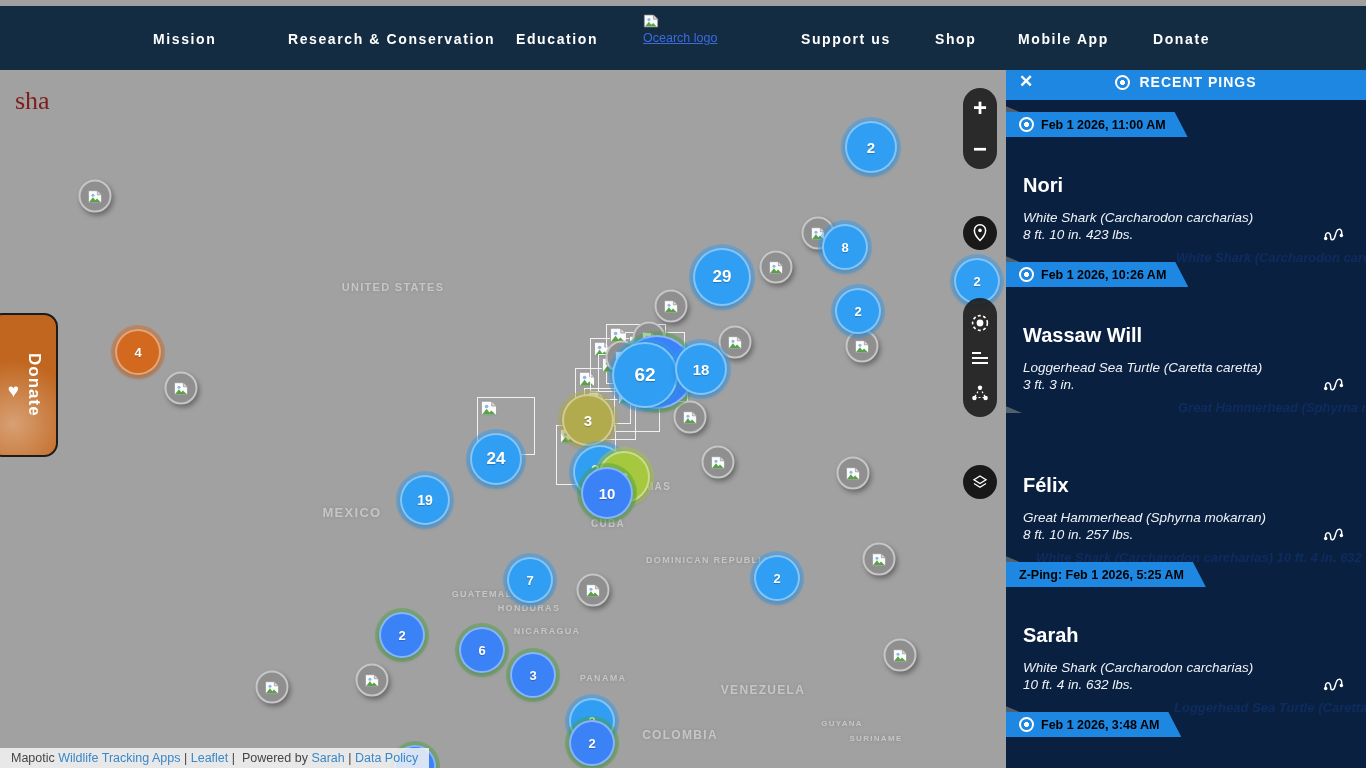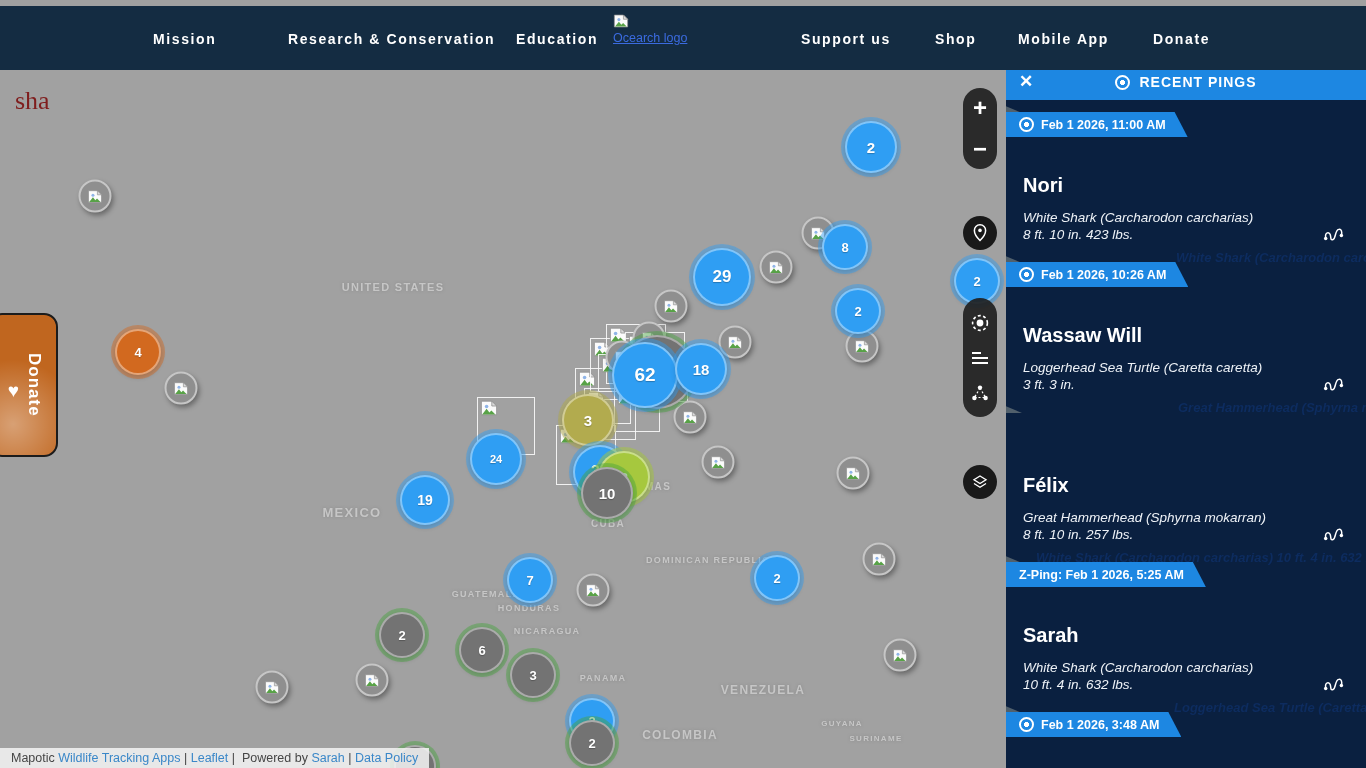--- a/index.html
+++ b/index.html
@@ -1,32 +1,32 @@
 <!DOCTYPE html>
 <html><head>
 <meta charset="utf-8">
 <style>
   html,body{margin:0;padding:0;width:1366px;height:768px;overflow:hidden;
     font-family:"Liberation Sans",sans-serif;background:#a0a0a0;}
   
   #navbar{position:absolute;left:0;top:0;width:1366px;height:64px;background:#142c42;z-index:60;margin-top:6px;}
   .navitem{position:absolute;top:25px;color:#fff;font-weight:700;font-size:14px;letter-spacing:1.6px;cursor:pointer;white-space:nowrap;}
-  #logo{position:absolute;left:613px;top:8px;width:116px;cursor:pointer;}
+  #logo{position:absolute;left:643px;top:8px;width:116px;cursor:pointer;}
   #logo .gly{display:block;}
   #logo a{color:#3b6be0;text-decoration:underline;font-size:12.5px;}
   
   #map{position:absolute;left:0;top:64px;width:1006px;height:704px;background:#a1a1a1;overflow:hidden;z-index:1;}
   #shatext{position:absolute;left:15px;top:22px;font-family:"Liberation Serif",serif;font-size:26px;color:#7f1d1d;}
   .mlabel{position:absolute;transform:translate(-50%,-50%);color:#c6c6c6;font-weight:700;letter-spacing:1.3px;white-space:nowrap;text-shadow:0 0 3px rgba(130,130,130,.7);text-transform:uppercase;}
   .bsq{position:absolute;border:1px solid rgba(250,250,250,.9);}
   .bsq .gly{position:absolute;left:2px;top:2px;}
   .pin{position:absolute;width:29px;height:29px;border-radius:50%;background:#8f8f8f;border:2px solid #c6c6c6;box-shadow:2px 3px 5px rgba(0,0,0,.35);transform:translate(-50%,-50%);display:flex;align-items:center;justify-content:center;cursor:pointer;}
   .cluster{position:absolute;border-radius:50%;display:flex;align-items:center;justify-content:center;color:#fff;font-weight:700;transform:translate(-50%,-50%);border:2px solid rgba(255,255,255,.4);cursor:pointer;text-shadow:0 1px 1px rgba(0,0,0,.25);}
   .c-blue  {background:#2f9ef3;box-shadow:0 0 0 4px rgba(47,158,243,.45),0 2px 5px rgba(0,0,0,.25);}
-  .c-green {background:#737373;box-shadow:0 0 0 4px rgba(71,163,63,.45),0 2px 5px rgba(0,0,0,.25);}
+  .c-green {background:#3b82f6;box-shadow:0 0 0 4px rgba(71,163,63,.45),0 2px 5px rgba(0,0,0,.25);}
   .c-lime  {background:#a6c83e;box-shadow:0 0 0 4px rgba(166,200,62,.5),0 2px 5px rgba(0,0,0,.25);}
   .c-olive {background:#b2ab4e;box-shadow:0 0 0 4px rgba(178,171,78,.5),0 2px 5px rgba(0,0,0,.25);}
   .c-orange{background:#d2691f;box-shadow:0 0 0 4px rgba(210,105,31,.45),0 2px 5px rgba(0,0,0,.25);}
   
   .ctl{position:absolute;z-index:20;}
   #zoomctl{left:963px;top:88px;width:34px;height:81px;border-radius:17px;background:rgba(32,32,32,.92);display:flex;flex-direction:column;align-items:center;justify-content:space-around;}
   .zbtn{color:#fff;font-size:24px;font-weight:700;line-height:1;cursor:pointer;user-select:none;}
   #locatectl{left:963px;top:216px;width:34px;height:34px;border-radius:50%;background:rgba(18,18,18,.95);display:flex;align-items:center;justify-content:center;cursor:pointer;}
   #toolctl{left:963px;top:298px;width:34px;height:119px;border-radius:17px;background:rgba(32,32,32,.92);display:flex;flex-direction:column;align-items:center;justify-content:space-around;padding:6px 0;box-sizing:border-box;}
   .tbtn{cursor:pointer;display:flex;align-items:center;justify-content:center;}
@@ -41,21 +41,21 @@
   #attrbar{position:absolute;left:0;bottom:0;height:20px;z-index:30;background:rgba(244,244,244,.85);font-size:12.5px;color:#454545;display:flex;align-items:center;padding:0 11px;white-space:pre;}
   #attrbar .alink{color:#3a87c8;cursor:pointer;}
   
   #sidebar{position:absolute;left:1006px;top:64px;width:360px;height:704px;background:#0a2040;z-index:40;overflow:hidden;}
   #sbheader{position:absolute;left:0;top:0;width:100%;height:36px;background:#1d87e2;display:flex;align-items:center;justify-content:center;gap:9px;}
   #sbclose{position:absolute;left:13px;top:7px;color:#fff;font-size:17px;font-weight:700;cursor:pointer;}
   #sbtitle{color:#fff;font-weight:700;font-size:14px;letter-spacing:1px;}
   .pingdot{display:inline-block;width:11px;height:11px;border:2px solid #fff;border-radius:50%;background:radial-gradient(circle,#fff 0 2.6px,transparent 2.8px);flex:0 0 auto;}
   .entry{position:absolute;left:0;width:360px;height:150px;}
   .notch{position:absolute;left:0;top:-8px;width:16px;height:9px;background:#51606c;clip-path:polygon(0 25%,100% 100%,0 100%);}
-  .tab{position:absolute;top:0;left:0;background:#1d87e2;color:#ffffff;font-weight:700;font-size:12.5px;height:25px;padding:0 22px 0 13px;clip-path:polygon(0 0,calc(100% - 13px) 0,100% 100%,0 100%);display:flex;align-items:center;gap:7px;cursor:pointer;white-space:nowrap;}
+  .tab{position:absolute;top:0;left:0;background:#1d87e2;color:#000000;font-weight:700;font-size:12.5px;height:25px;padding:0 22px 0 13px;clip-path:polygon(0 0,calc(100% - 13px) 0,100% 100%,0 100%);display:flex;align-items:center;gap:7px;cursor:pointer;white-space:nowrap;}
   .aname{position:absolute;left:17px;top:62px;color:#fff;font-weight:700;font-size:20px;cursor:pointer;}
   .aspec{position:absolute;left:17px;top:97px;color:#eef2f7;font-style:italic;font-size:13.5px;line-height:17px;}
   .pulse{position:absolute;right:20px;top:112px;}
   .cfoot{position:absolute;top:138px;color:#0d2c5f;font-weight:700;font-style:italic;font-size:13px;white-space:nowrap;overflow:hidden;max-width:340px;}
   .gly{line-height:0;display:inline-block;}
 </style>
 </head>
 <body>
 
 <div id="navbar">
@@ -312,21 +312,21 @@
     </div>
     <div class="cluster c-blue" style="left: 871px; top: 83px; width: 48px; height: 48px; font-size: 15px;">2</div>
     <div class="cluster c-blue" style="left: 845px; top: 183px; width: 42px; height: 42px; font-size: 13px;">8</div>
     <div class="cluster c-blue" style="left: 722px; top: 213px; width: 54px; height: 54px; font-size: 17px;">29</div>
     <div class="cluster c-blue" style="left: 858px; top: 247px; width: 42px; height: 42px; font-size: 13px;">2</div>
     <div class="cluster c-blue" style="left: 977px; top: 217px; width: 42px; height: 42px; font-size: 13px;">2</div>
     <div class="cluster c-green" style="left: 657px; top: 308px; width: 70px; height: 70px; font-size: 22px;"></div>
     <div class="cluster c-blue" style="left: 645px; top: 311px; width: 62px; height: 62px; font-size: 19px;">62</div>
     <div class="cluster c-blue" style="left: 701px; top: 305px; width: 48px; height: 48px; font-size: 15px;">18</div>
     <div class="cluster c-olive" style="left: 588px; top: 356px; width: 48px; height: 48px; font-size: 15px;">3</div>
-    <div class="cluster c-blue" style="left: 496px; top: 395px; width: 48px; height: 48px; font-size: 11px;">24</div>
+    <div class="cluster c-blue" style="left: 496px; top: 395px; width: 48px; height: 48px; font-size: 17px;">24</div>
     <div class="cluster c-blue" style="left: 425px; top: 436px; width: 46px; height: 46px; font-size: 14px;">19</div>
     <div class="cluster c-blue" style="left: 600px; top: 408px; width: 50px; height: 50px; font-size: 16px;">32</div>
     <div class="cluster c-lime" style="left: 624px; top: 413px; width: 48px; height: 48px; font-size: 15px;">2</div>
     <div class="cluster c-green" style="left: 607px; top: 429px; width: 48px; height: 48px; font-size: 15px;">10</div>
     <div class="cluster c-blue" style="left: 530px; top: 516px; width: 42px; height: 42px; font-size: 13px;">7</div>
     <div class="cluster c-blue" style="left: 777px; top: 514px; width: 42px; height: 42px; font-size: 13px;">2</div>
     <div class="cluster c-green" style="left: 402px; top: 571px; width: 42px; height: 42px; font-size: 13px;">2</div>
     <div class="cluster c-green" style="left: 482px; top: 586px; width: 42px; height: 42px; font-size: 13px;">6</div>
     <div class="cluster c-green" style="left: 533px; top: 611px; width: 42px; height: 42px; font-size: 13px;">3</div>
     <div class="cluster c-blue" style="left: 592px; top: 657px; width: 42px; height: 42px; font-size: 13px;">2</div>

